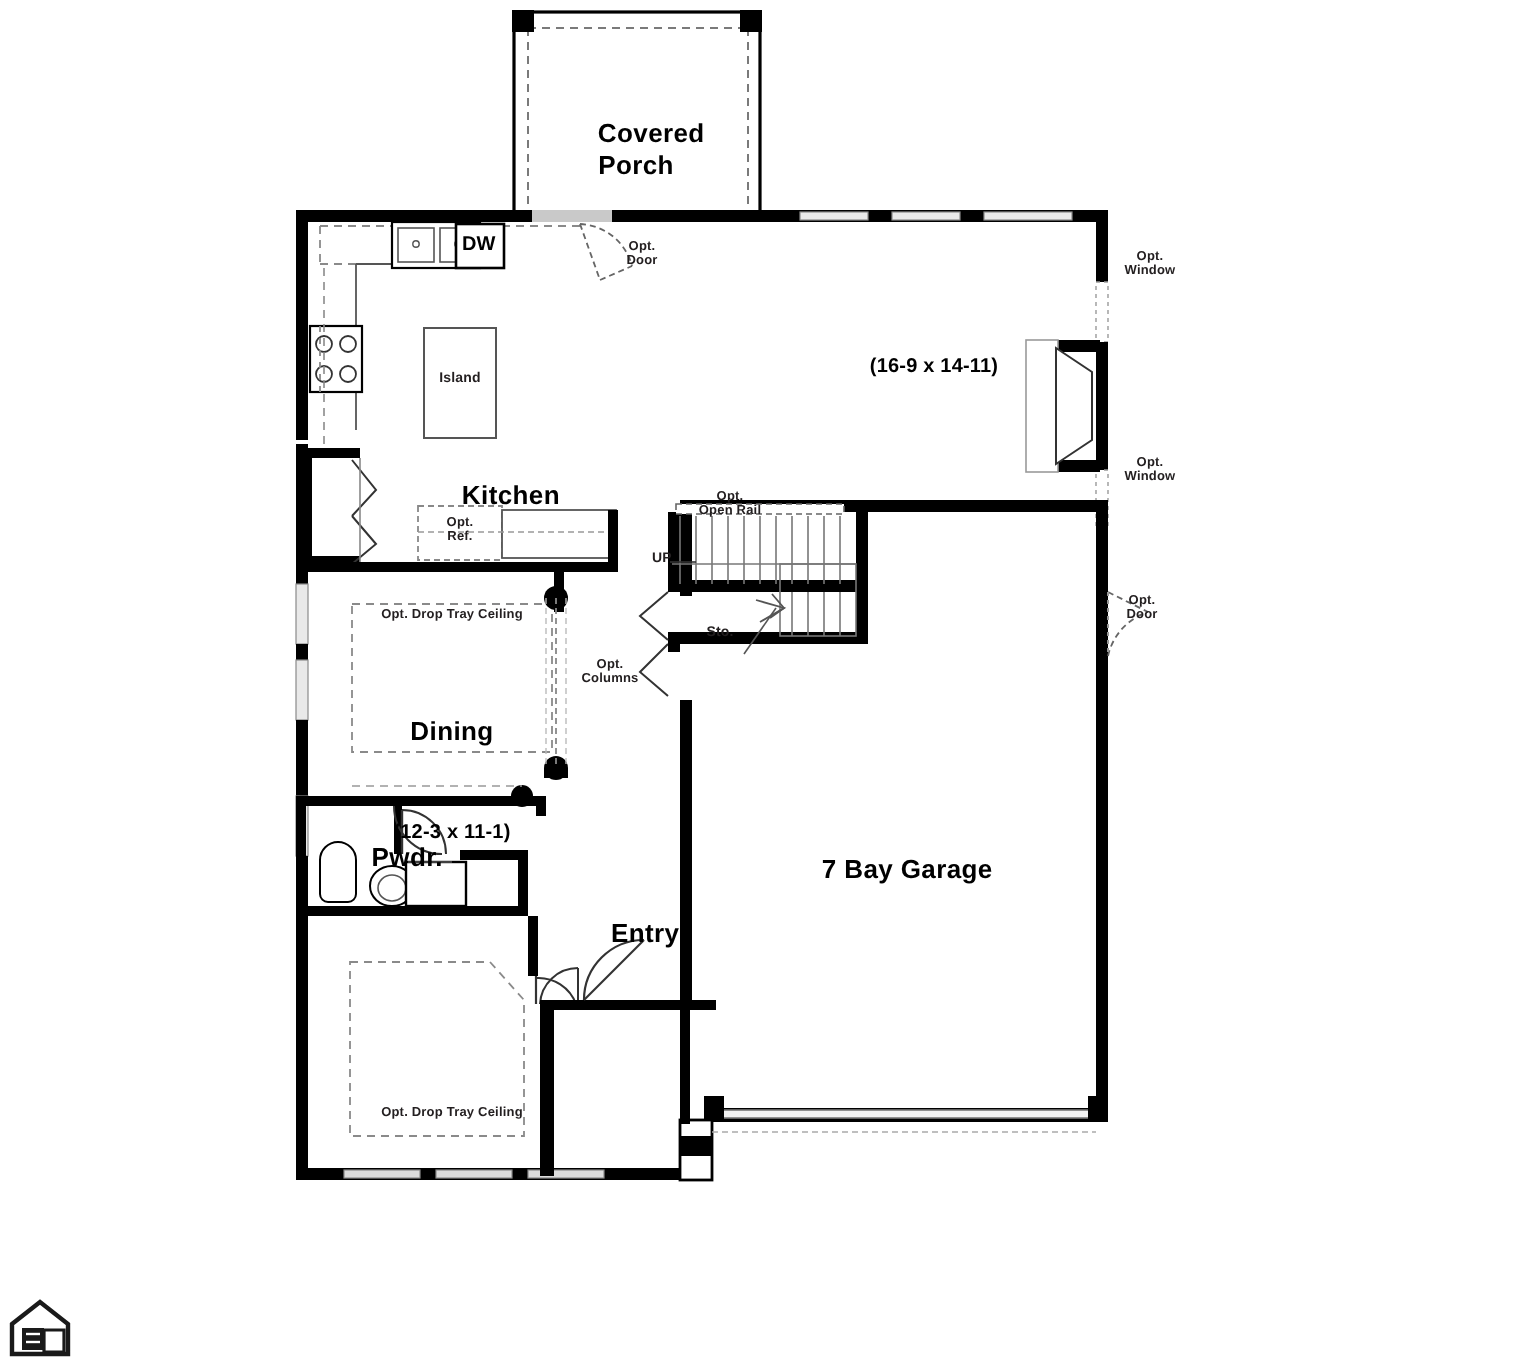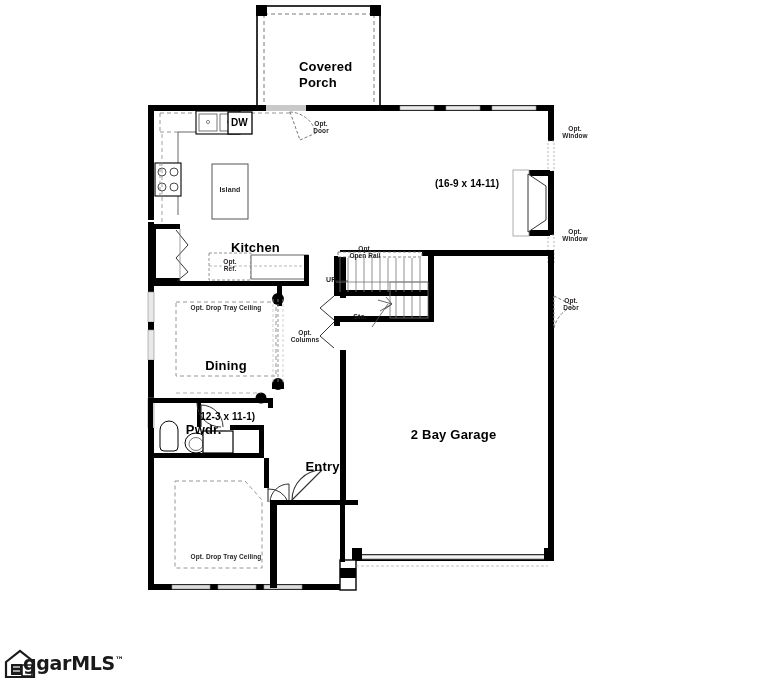--- a/index.html
+++ b/index.html
@@ -359,21 +359,21 @@
   <div class="room-label" style="left:155px; top:401px; width:58px; text-align:left;margin-left:13px;">
     <span class="room-name">Pwdr.</span>
   </div>
 
   <div class="room-label room-name" style="left:274px; top:444px; width:82px;">
     <span>Entry</span>
   </div>
 
 
   <div class="room-label room-name" style="left:378px; top:412px; width:136px;">
-    <span>2 Bay Garage</span>
+    <span>7 Bay Garage</span>
   </div>
 
   <div class="tiny-label" style="left:212px; top:186px; width:36px; font-size:7px;">Island</div>
 
   <div class="small-label" style="left:231px; top:117px; font-size:10px;">DW</div>
 
   <div class="tiny-label" style="left:345px; top:313px; width:30px; font-size:7px;">Sto.</div>
 
   <div class="tiny-label" style="left:322px; top:276px; width:18px; font-size:7px;">UP</div>
 
@@ -395,18 +395,14 @@
   <div class="tiny-label" style="left:344px; top:245px; width:42px;">Opt.
 Open Rail</div>
 
   <div class="tiny-label" style="left:178px; top:304px; width:96px;">Opt. Drop Tray Ceiling</div>
 
   <div class="tiny-label" style="left:286px; top:329px; width:38px;">Opt.
 Columns</div>
 
   <div class="tiny-label" style="left:178px; top:553px; width:96px;">Opt. Drop Tray Ceiling</div>
 
-  <div id="watermark">
-    <span style="display:inline-block;width:34px;"></span>
-    <span class="wm-text"><span>ggarMLS</span><span class="wm-tm">™</span></span>
-  </div>
 
 </div>
 
 </body></html>

